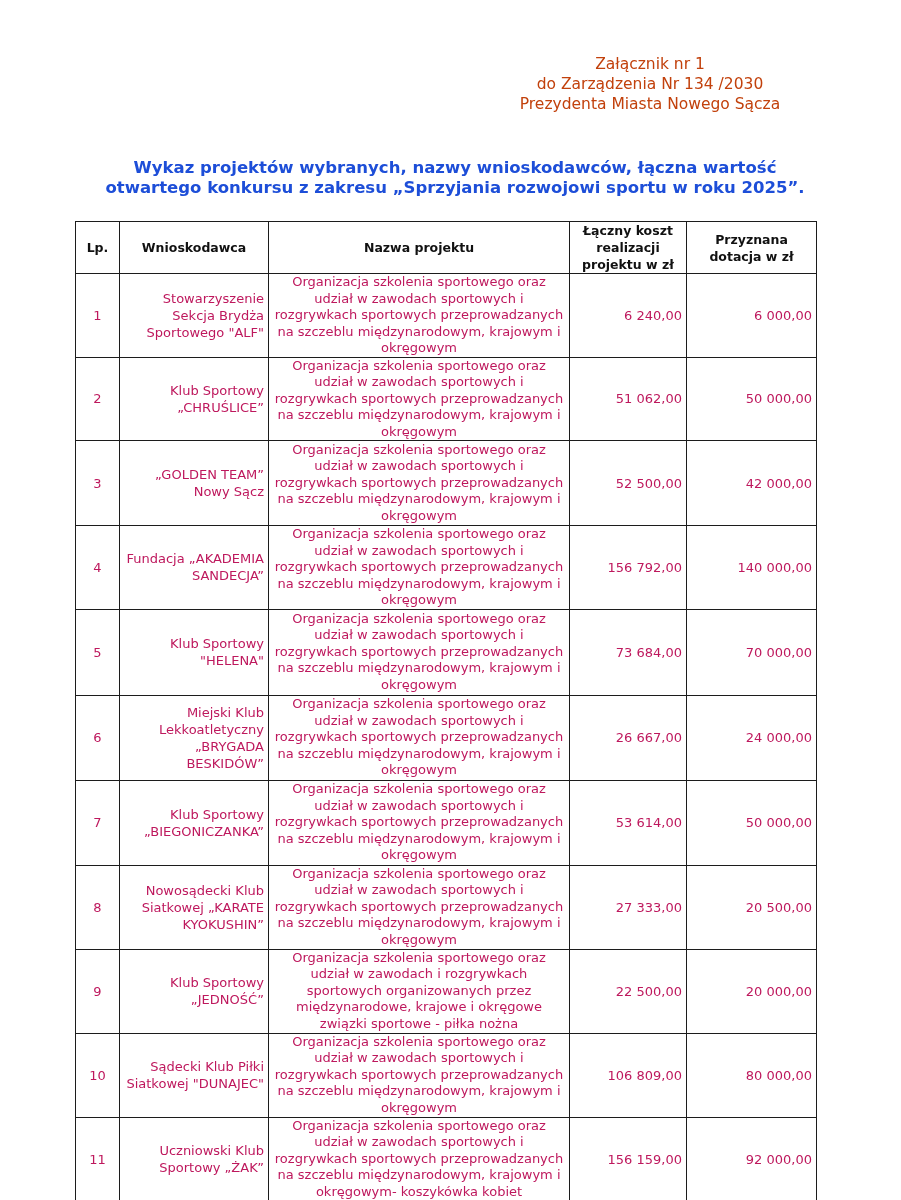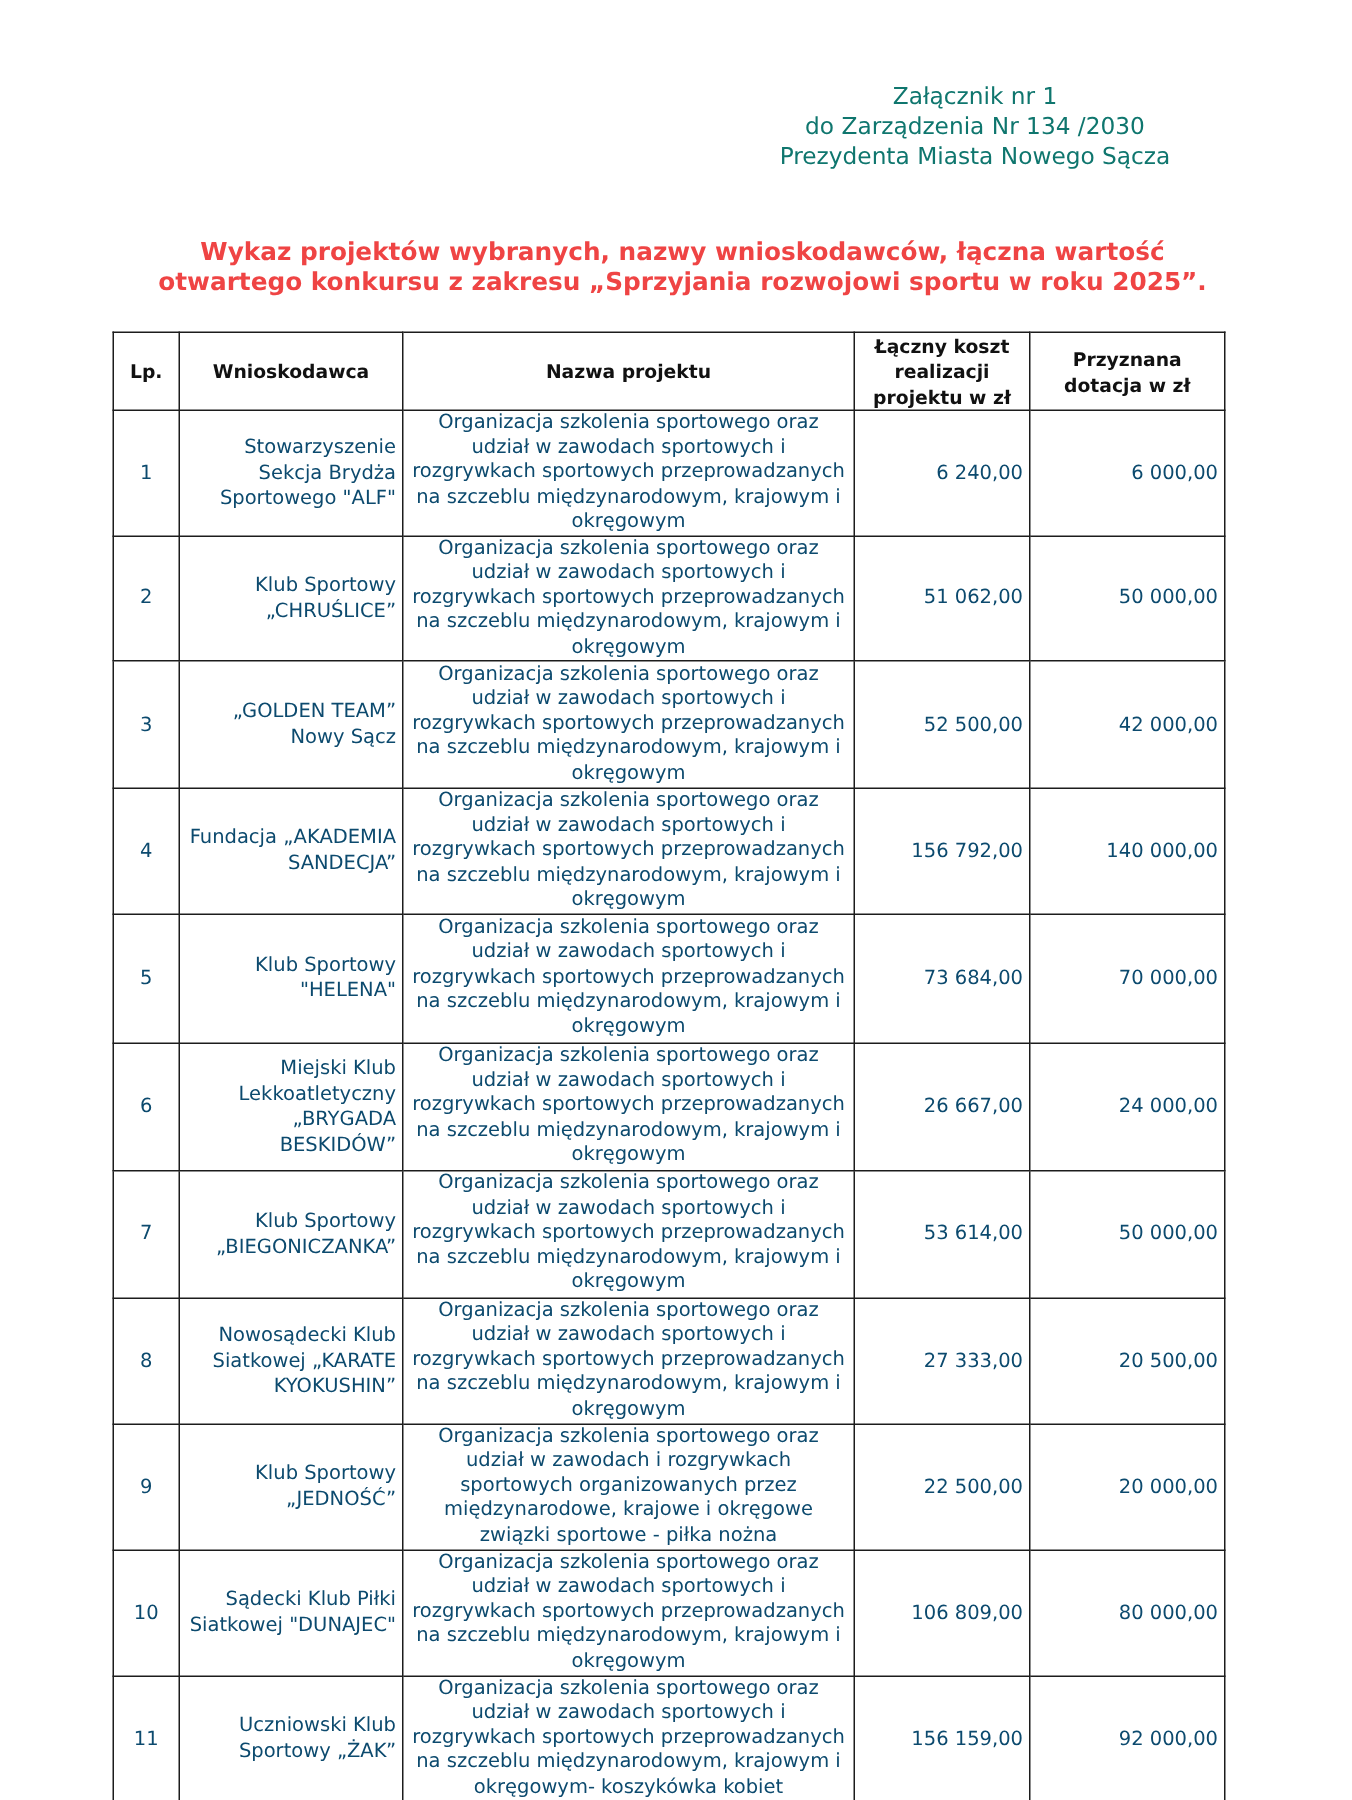--- a/index.html
+++ b/index.html
@@ -3,40 +3,40 @@
 <meta charset="utf-8">
 <style>
   html, body { margin: 0; padding: 0; background: #ffffff; }
   body {
     width: 901px; height: 1200px; position: relative; overflow: hidden;
     font-family: "DejaVu Sans", "Liberation Sans", sans-serif;
     color: #1a1a1a;
   }
   .annex {
     position: absolute; left: 480px; top: 54px; width: 340px;
-    text-align: center; font-size: 15.5px; line-height: 20px; color: #0f766e;
+    text-align: center; font-size: 15.5px; line-height: 20px; color: #c2410c;
   }
   .annex div { white-space: nowrap; }
   .title {
     position: absolute; left: 95px; top: 158px; width: 720px;
     text-align: center; font-weight: bold; font-size: 16.5px; line-height: 20px;
-    color: #ef4444; white-space: nowrap;
+    color: #1d4ed8; white-space: nowrap;
   }
   .title div { white-space: nowrap; }
   table.grid {
     position: absolute; left: 75px; top: 221px;
     width: 741px; border-collapse: collapse; table-layout: fixed;
   }
   table.grid th, table.grid td {
     border: 1.6px solid #1c1c1c; padding: 0 4px; vertical-align: middle;
   }
   table.grid th {
     font-weight: bold; font-size: 12.5px; line-height: 17px; text-align: center; color: #111;
   }
-  table.grid td { font-size: 13px; color: #0c4a6e; }
+  table.grid td { font-size: 13px; color: #be185d; }
   td.lp { text-align: center; font-size: 14px; }
   td.app { text-align: right; font-size: 14px; line-height: 17px; }
   td.proj { text-align: center; font-size: 11.8px; line-height: 16.5px; padding: 0 3px; }
   td.num { text-align: right; font-size: 15px; padding-right: 8px; white-space: nowrap; }
   col.c1 { width: 44px; }
   col.c2 { width: 149px; }
   col.c3 { width: 301px; }
   col.c4 { width: 117px; }
   col.c5 { width: 130px; }
   tr.hdr { height: 52px; }

